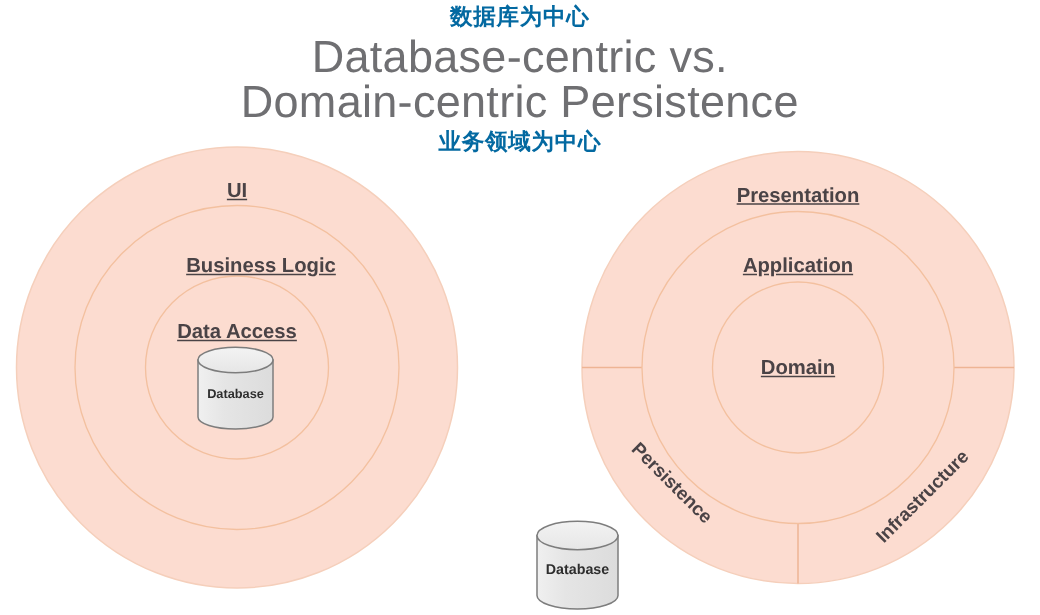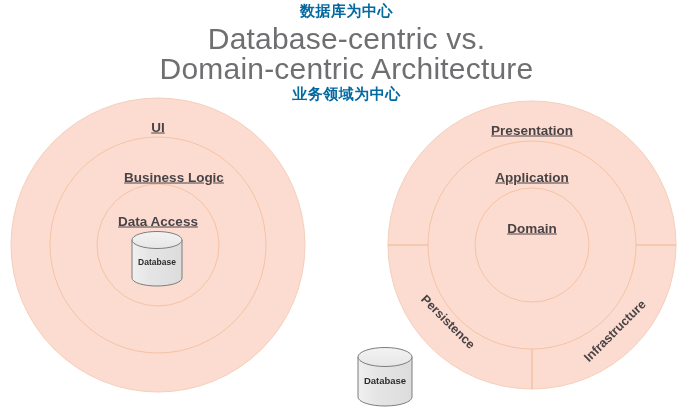--- a/index.html
+++ b/index.html
@@ -109,28 +109,28 @@
     <path d="M358,357 L358,397 A27,9 0 0 0 412,397 L412,357 Z" fill="url(#cylBodyGrad)" stroke="#7d7d7d" stroke-width="1"></path>
     <ellipse cx="385" cy="357" rx="27" ry="9.5" fill="url(#cylTopGrad)" stroke="#7d7d7d" stroke-width="1"></ellipse>
   </g>
 </svg>
 
 <div class="zh-anno" id="zh-top">数据库为中心</div>
 
 <div class="zh-anno" id="zh-bottom">业务领域为中心</div>
 
 <div class="title-line" id="title-l1">Database-centric vs.</div>
-<div class="title-line" id="title-l2">Domain-centric Architecture</div>
+<div class="title-line" id="title-l2">Domain-centric Persistence</div>
 
 <div class="ring-label lbl-lg" style="left:158px; top:127px;">UI</div>
 <div class="ring-label lbl-lg" style="left:174px; top:177px;">Business Logic</div>
 <div class="ring-label lbl-lg" style="left:158px; top:221px;">Data Access</div>
 
 <div class="db-label" style="left:157px; top:262px;">Database</div>
 
 <div class="ring-label lbl-lg" style="left:532px; top:130px;">Presentation</div>
 <div class="ring-label lbl-lg" style="left:532px; top:177px;">Application</div>
-<div class="ring-label lbl-lg" style="left:532px; top:228px;text-align:center;">Domain</div>
+<div class="ring-label lbl-lg" style="left:532px; top:245px;text-align:center;">Domain</div>
 
 <div class="ring-label lbl-md" style="left:448px; top:322px; transform:translate(-50%,-50%) rotate(45deg);">Persistence</div>
 <div class="ring-label lbl-md" style="left:615px; top:331px; transform:translate(-50%,-50%) rotate(-45deg);">Infrastructure</div>
 
 <div class="db-label" style="left:385px; top:380px; font-size:9.5px;">Database</div>
 
 </body></html>

